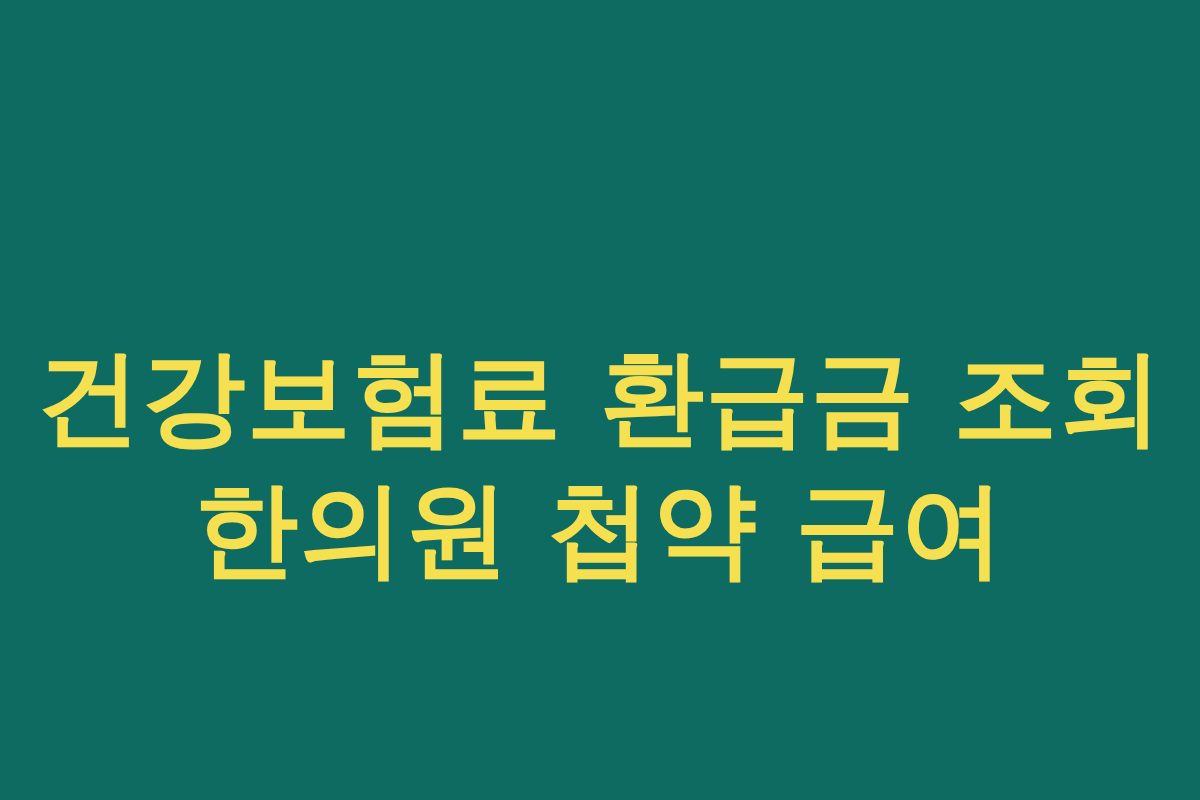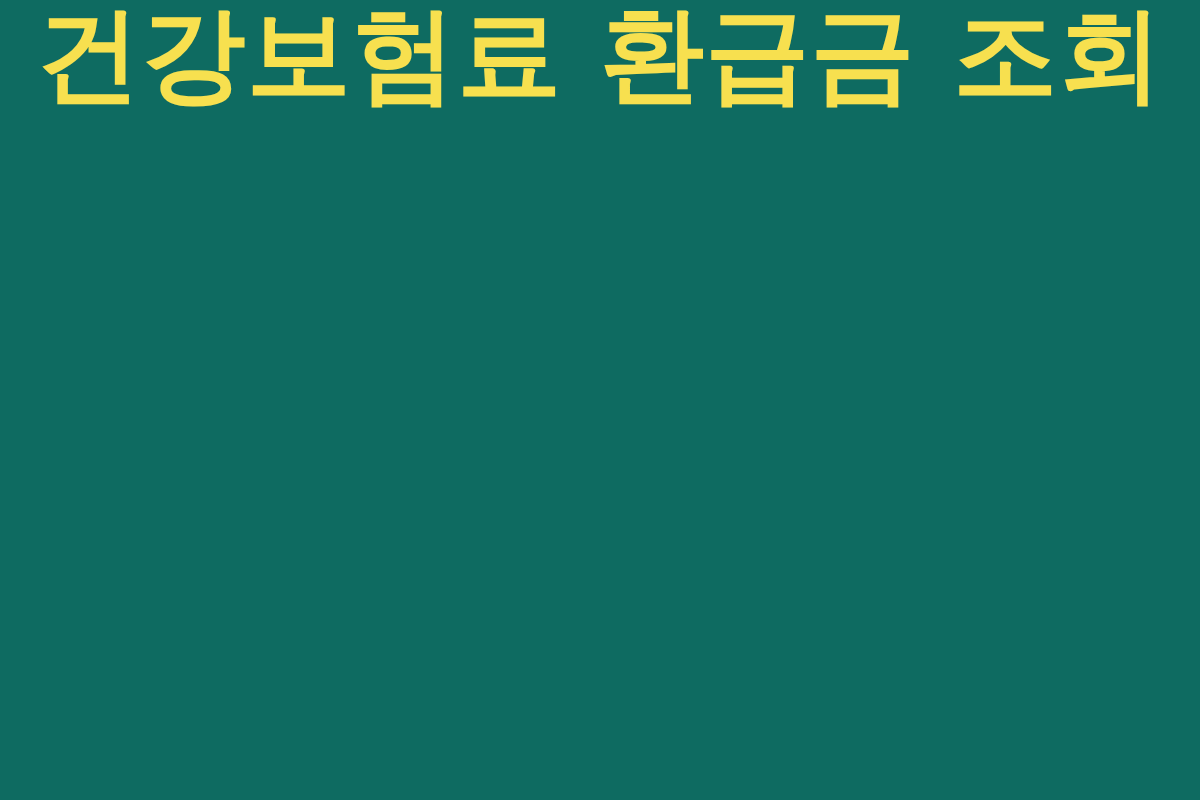--- a/index.html
+++ b/index.html
@@ -18,21 +18,21 @@
 
   
   .banner {
     position: relative;
     width: 1200px;
     height: 596px;
     background: #0E6B61;
     display: flex;
     flex-direction: column;
     align-items: center;
-    justify-content: flex-start;
+    justify-content: flex-end;
   }
 
   
   .headline {
     display: flex;
     flex-direction: column;
     align-items: center;
     justify-content: center;
     width: 100%;
     
@@ -66,16 +66,17 @@
 </style>
 </head>
 <body style="background: rgb(14, 107, 97);">
 
 <div class="banner" style="background: rgb(14, 107, 97);">
 
   <div class="headline">
 
     <span class="headline-line line-1" style="color: rgb(247, 224, 79);">건강보험료 환급금 조회</span>
 
+    <span class="headline-line line-2" style="color: rgb(247, 224, 79);">한의원 첩약 급여</span>
 
   </div>
 
 </div>
 
 </body></html>

